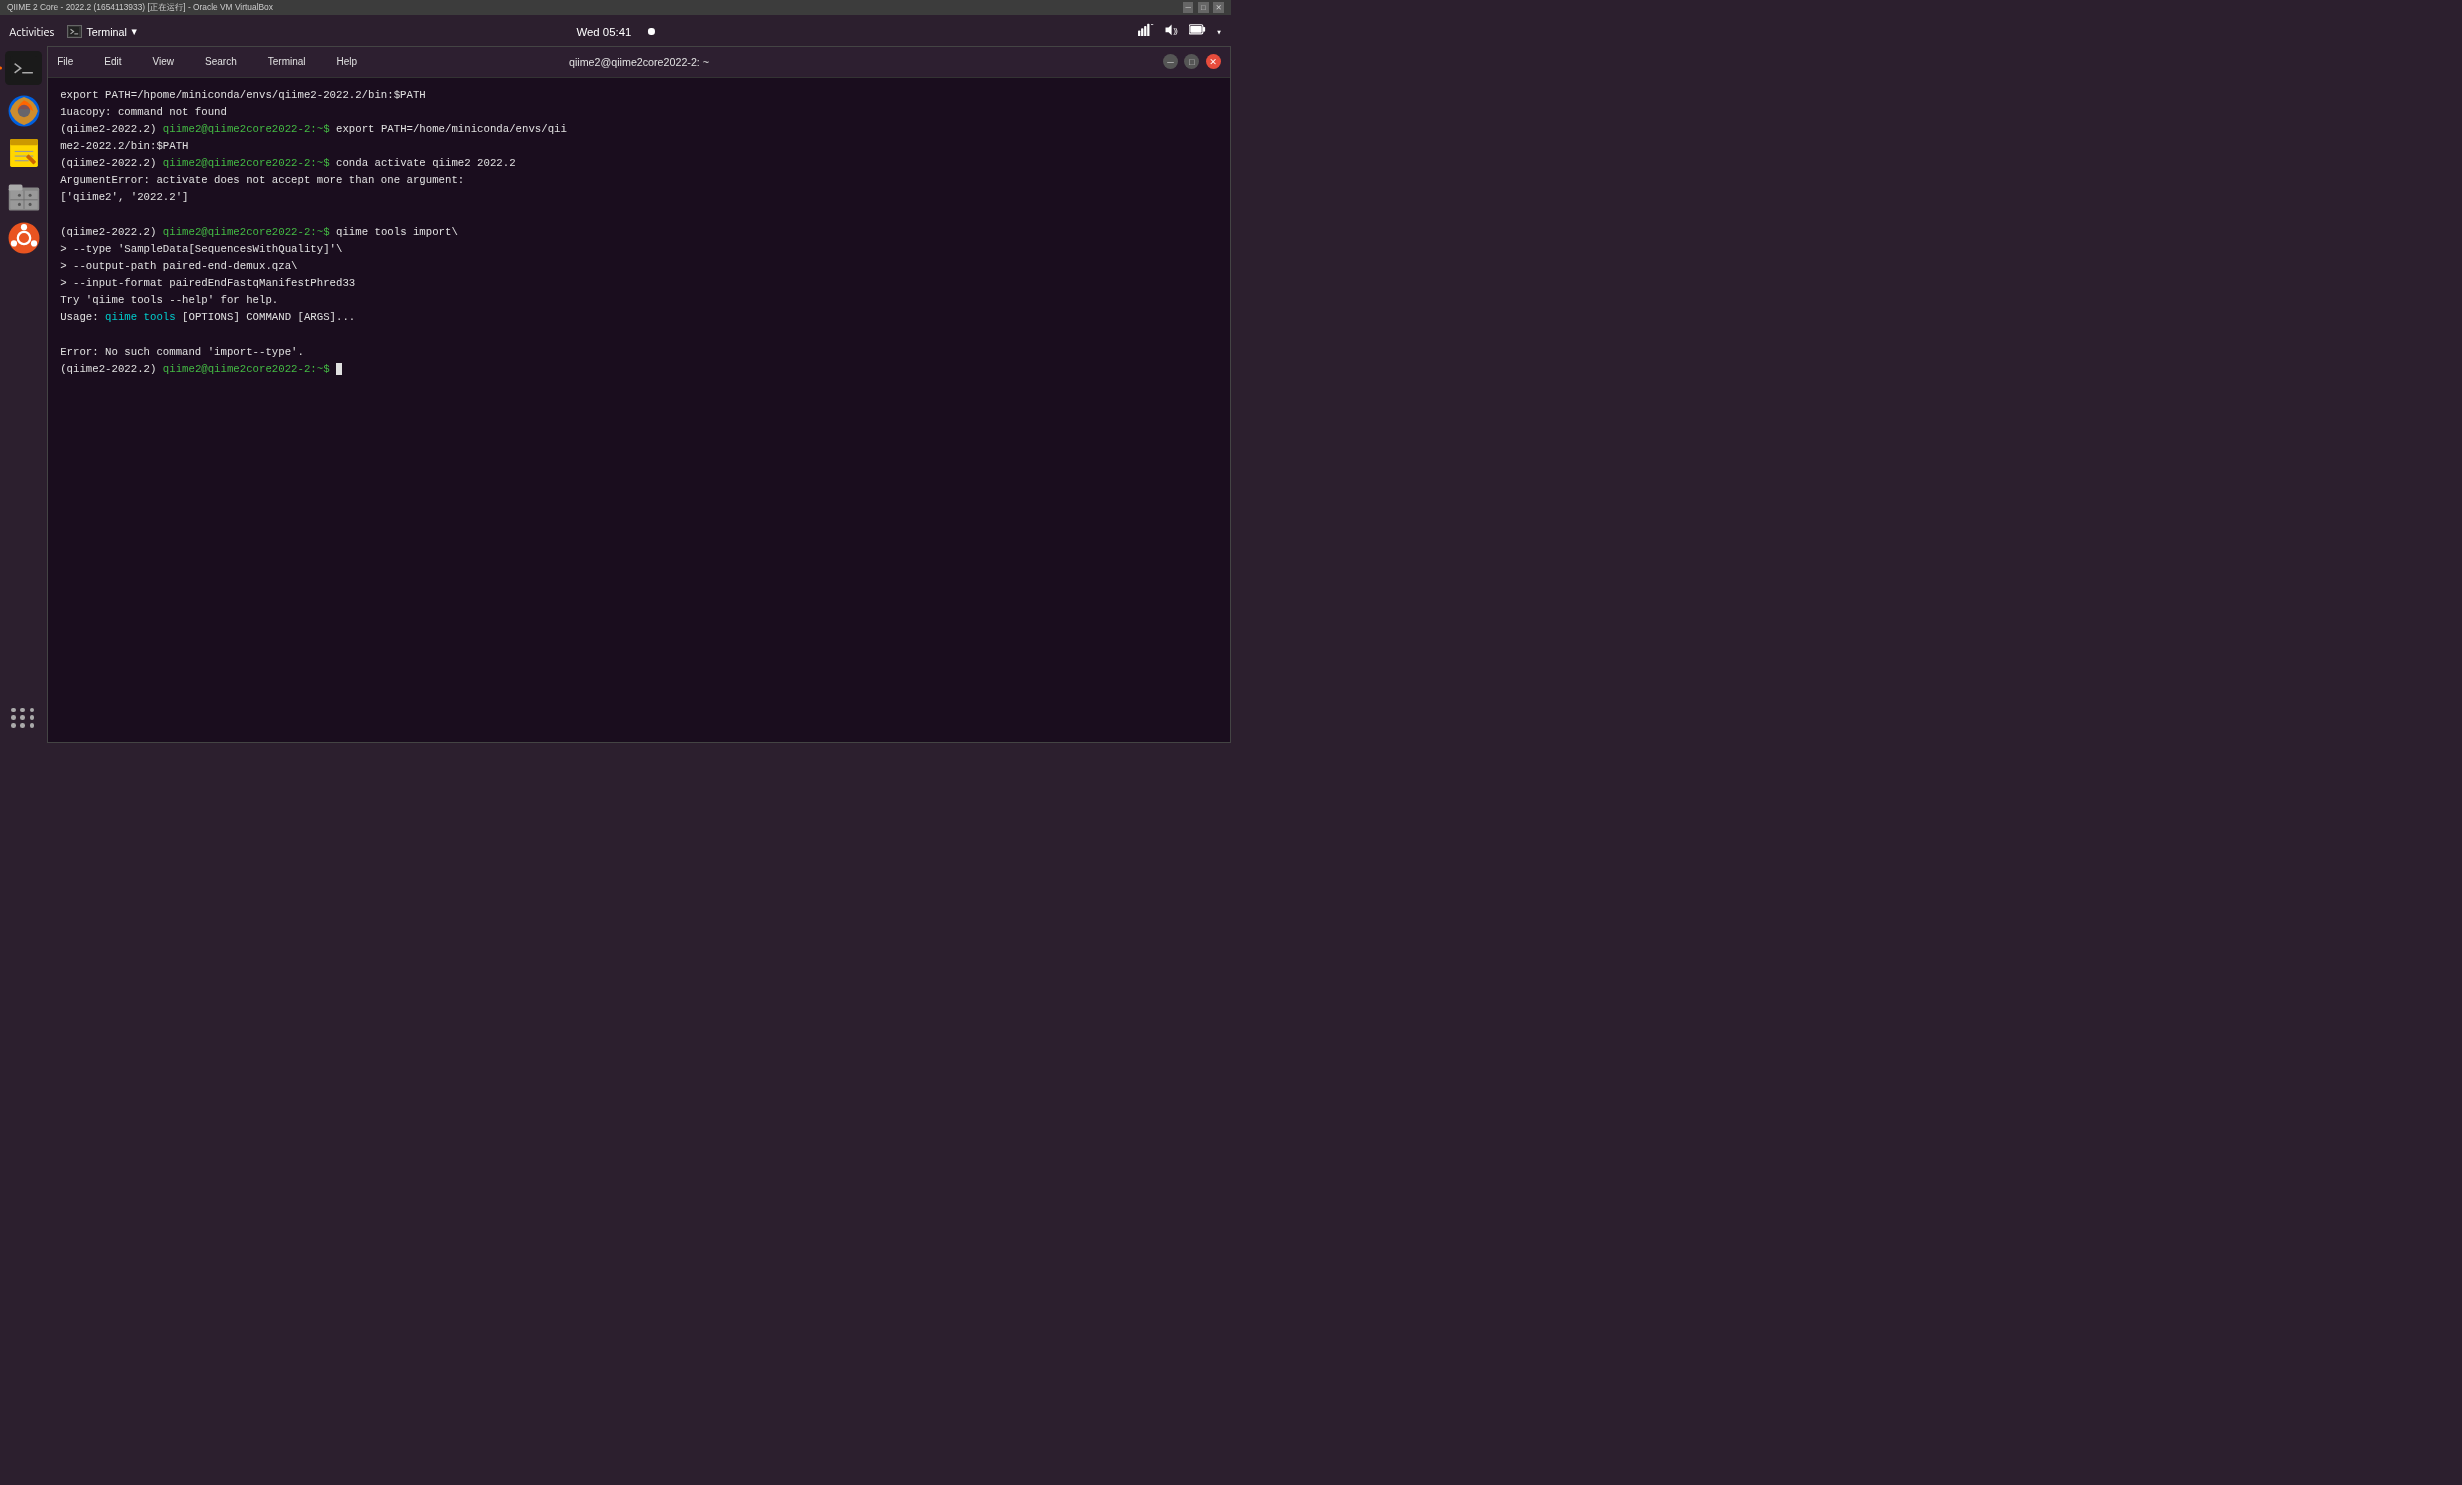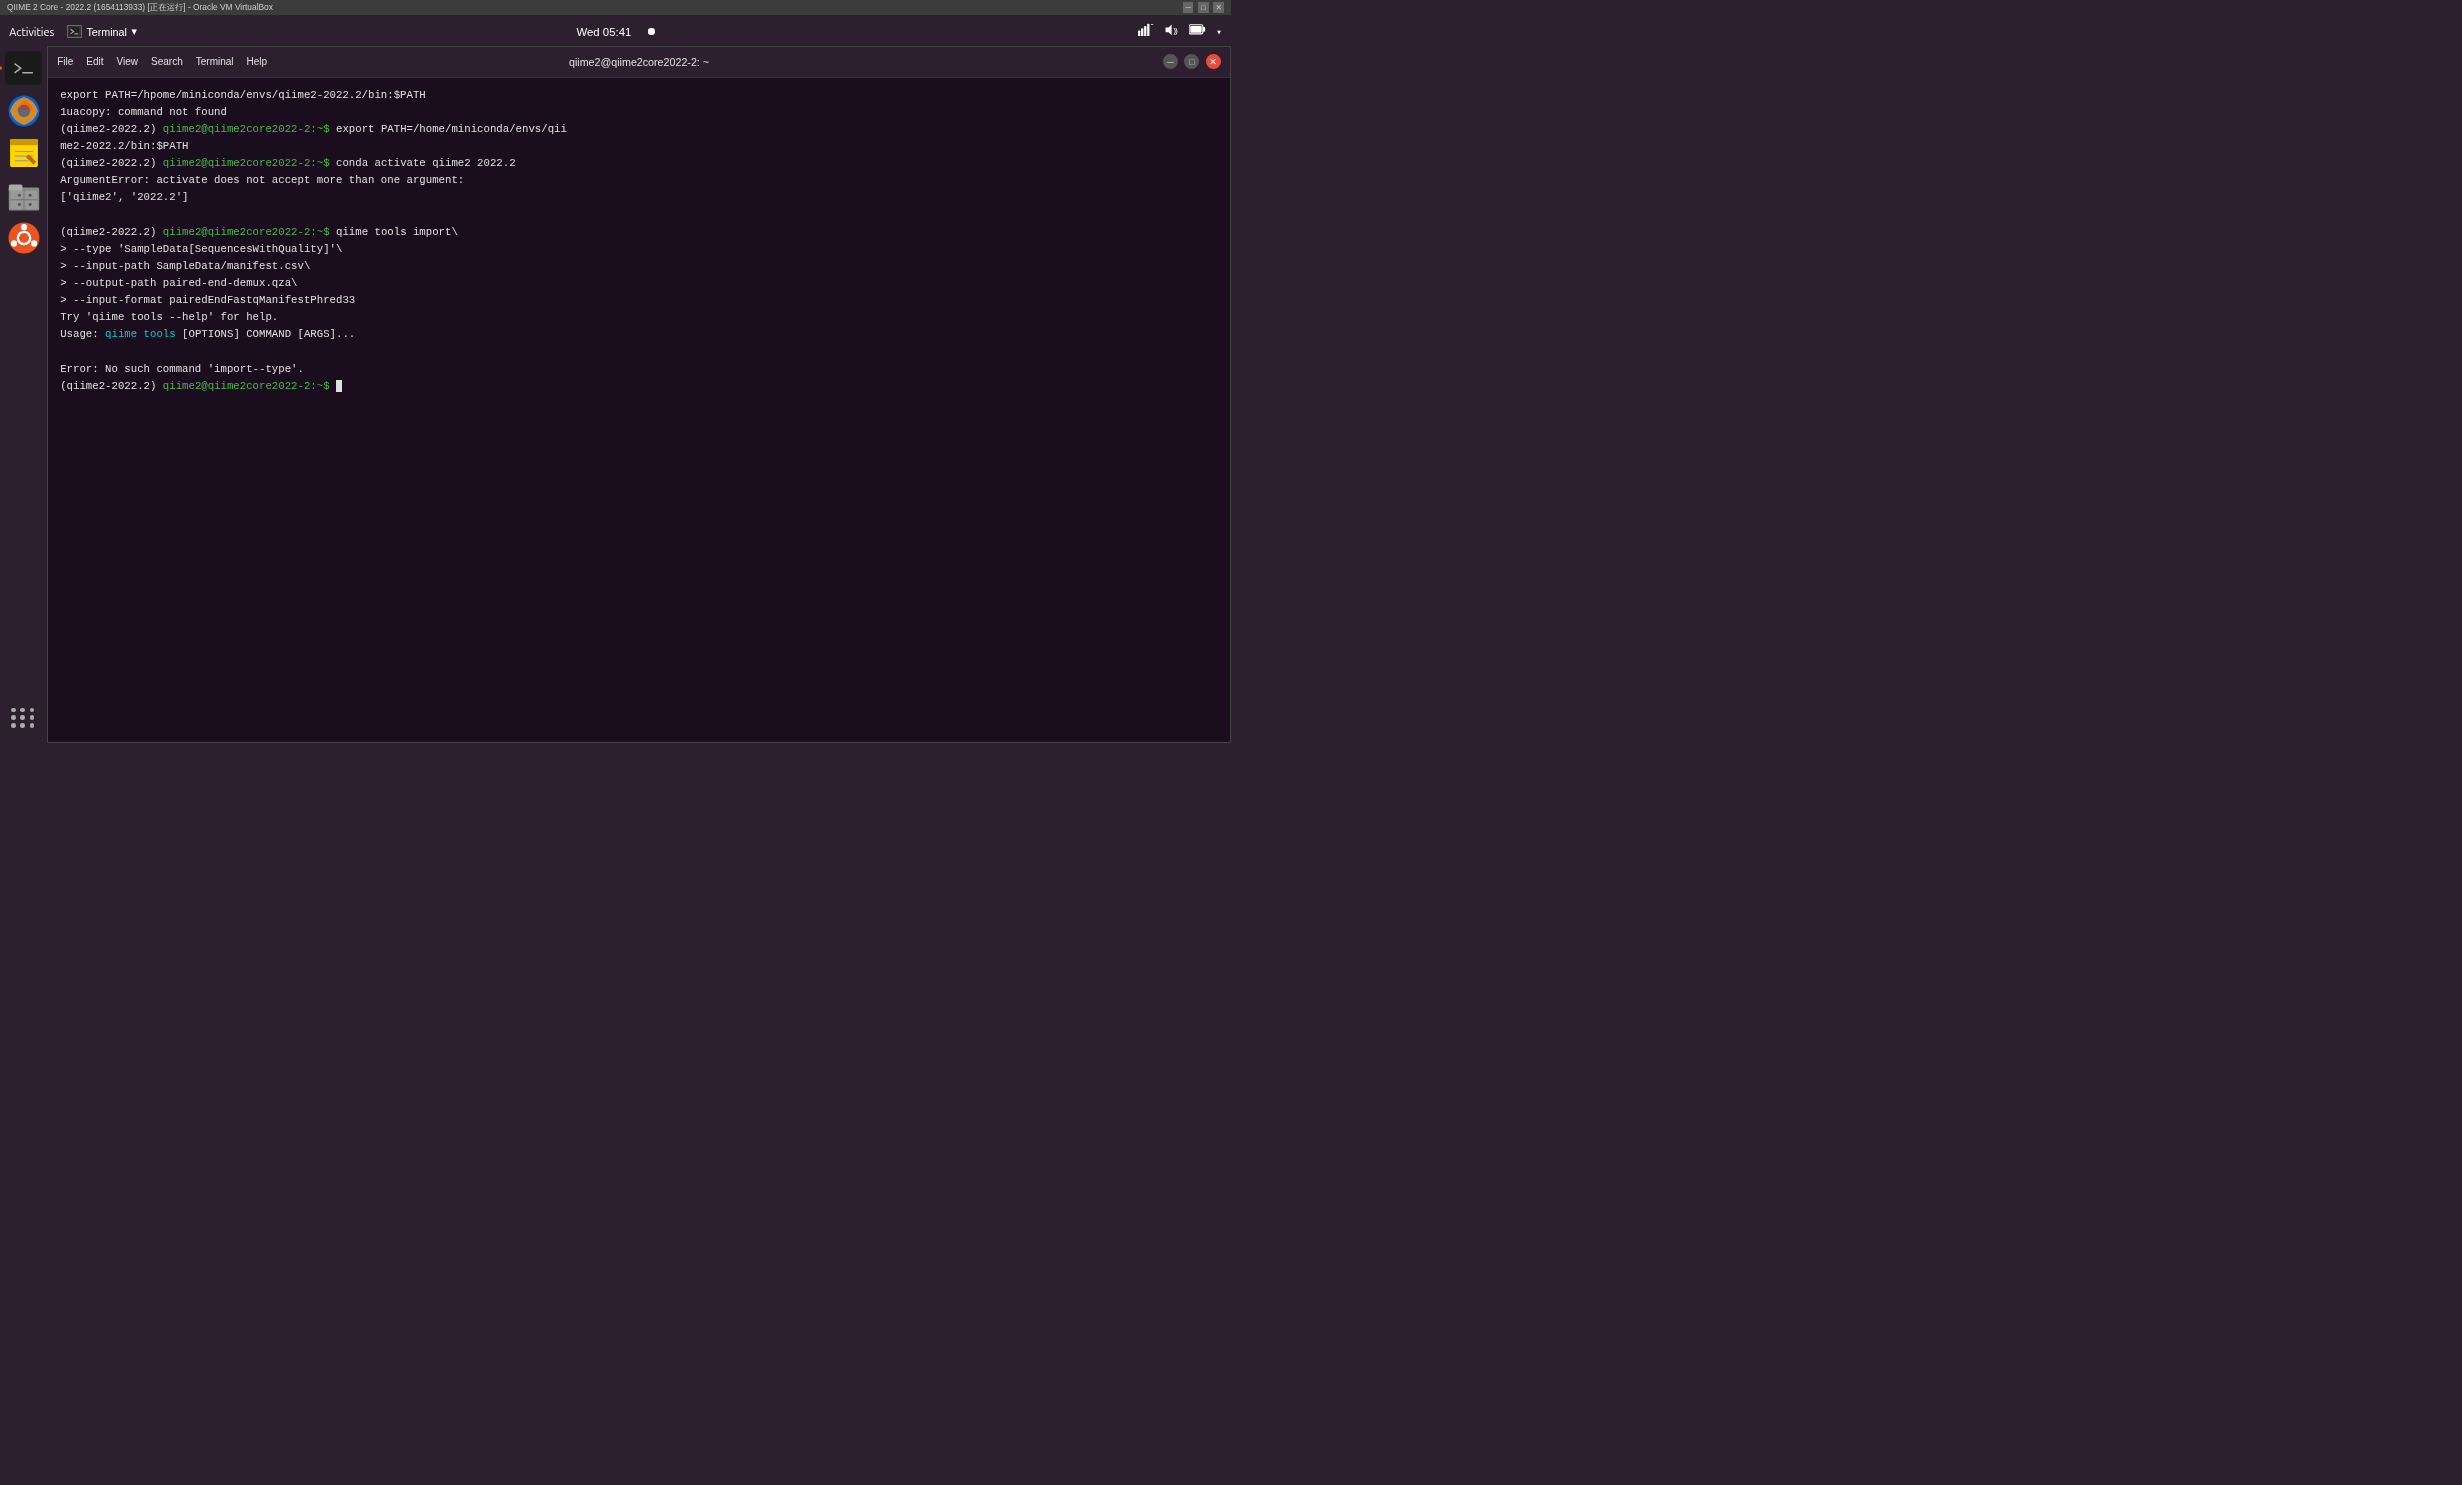--- a/index.html
+++ b/index.html
@@ -218,21 +218,21 @@
     .terminal-title {
       color: #e0e0e0;
       font-size: 10.7px;
       font-family: Arial, sans-serif;
       position: absolute;
       left: 50%;
       transform: translateX(-50%);
     }
     .terminal-menu {
       display: flex;
-      gap: 13px;
+      gap: 31px;
     }
     .terminal-menu-item {
       color: #e0e0e0;
       font-size: 10px;
       font-family: Arial, sans-serif;
       cursor: pointer;
     }
     .terminal-window-controls {
       display: flex;
       gap: 6.1px;
@@ -440,21 +440,20 @@
     <span class="line error-output">export PATH=/hpome/miniconda/envs/qiime2-2022.2/bin:$PATH</span>
     <span class="line error-output">1uacopy: command not found</span>
     <span class="line"><span class="error-output">(qiime2-2022.2) </span><span class="prompt">qiime2@qiime2core2022-2:~$</span><span class="cmd"> export PATH=/home/miniconda/envs/qii</span></span>
     <span class="line cmd">me2-2022.2/bin:$PATH</span>
     <span class="line"><span class="error-output">(qiime2-2022.2) </span><span class="prompt">qiime2@qiime2core2022-2:~$</span><span class="cmd"> conda activate qiime2 2022.2</span></span>
     <span class="line error-output">ArgumentError: activate does not accept more than one argument:</span>
     <span class="line error-output">['qiime2', '2022.2']</span>
     <span class="line">&nbsp;</span>
     <span class="line"><span class="error-output">(qiime2-2022.2) </span><span class="prompt">qiime2@qiime2core2022-2:~$</span><span class="cmd"> qiime tools import\</span></span>
     <span class="line cmd">&gt; --type 'SampleData[SequencesWithQuality]'\</span>
-    <span class="line cmd">&gt; --input-path SampleData/manifest.csv\</span>
     <span class="line cmd">&gt; --output-path paired-end-demux.qza\</span>
     <span class="line cmd">&gt; --input-format pairedEndFastqManifestPhred33</span>
     <span class="line error-output">Try 'qiime tools --help' for help.</span>
     <span class="line"><span class="error-output">Usage: </span><span class="highlight-cyan">qiime tools</span><span class="error-output"> [OPTIONS] COMMAND [ARGS]...</span></span>
     <span class="line">&nbsp;</span>
     <span class="line error-output">Error: No such command 'import--type'.</span>
     <span class="line"><span class="error-output">(qiime2-2022.2) </span><span class="prompt">qiime2@qiime2core2022-2:~$</span><span class="cmd"> </span><span class="cursor"></span></span>
   </div>
 </div>
 

